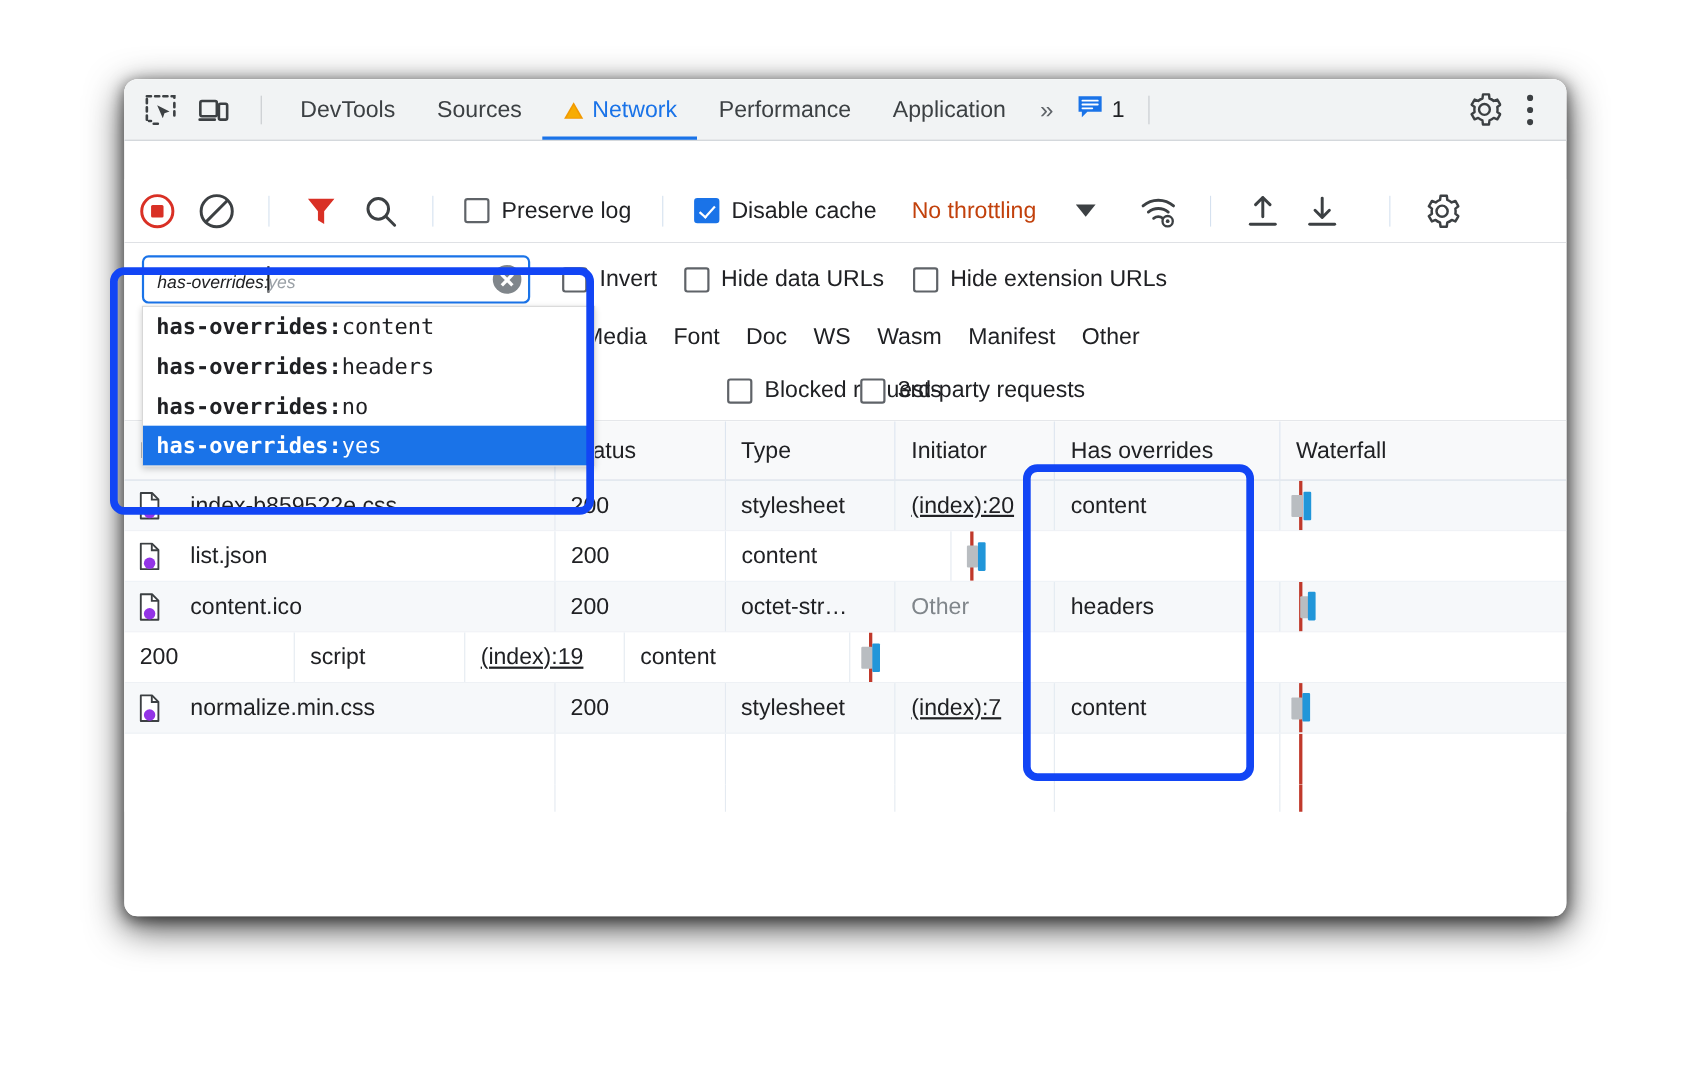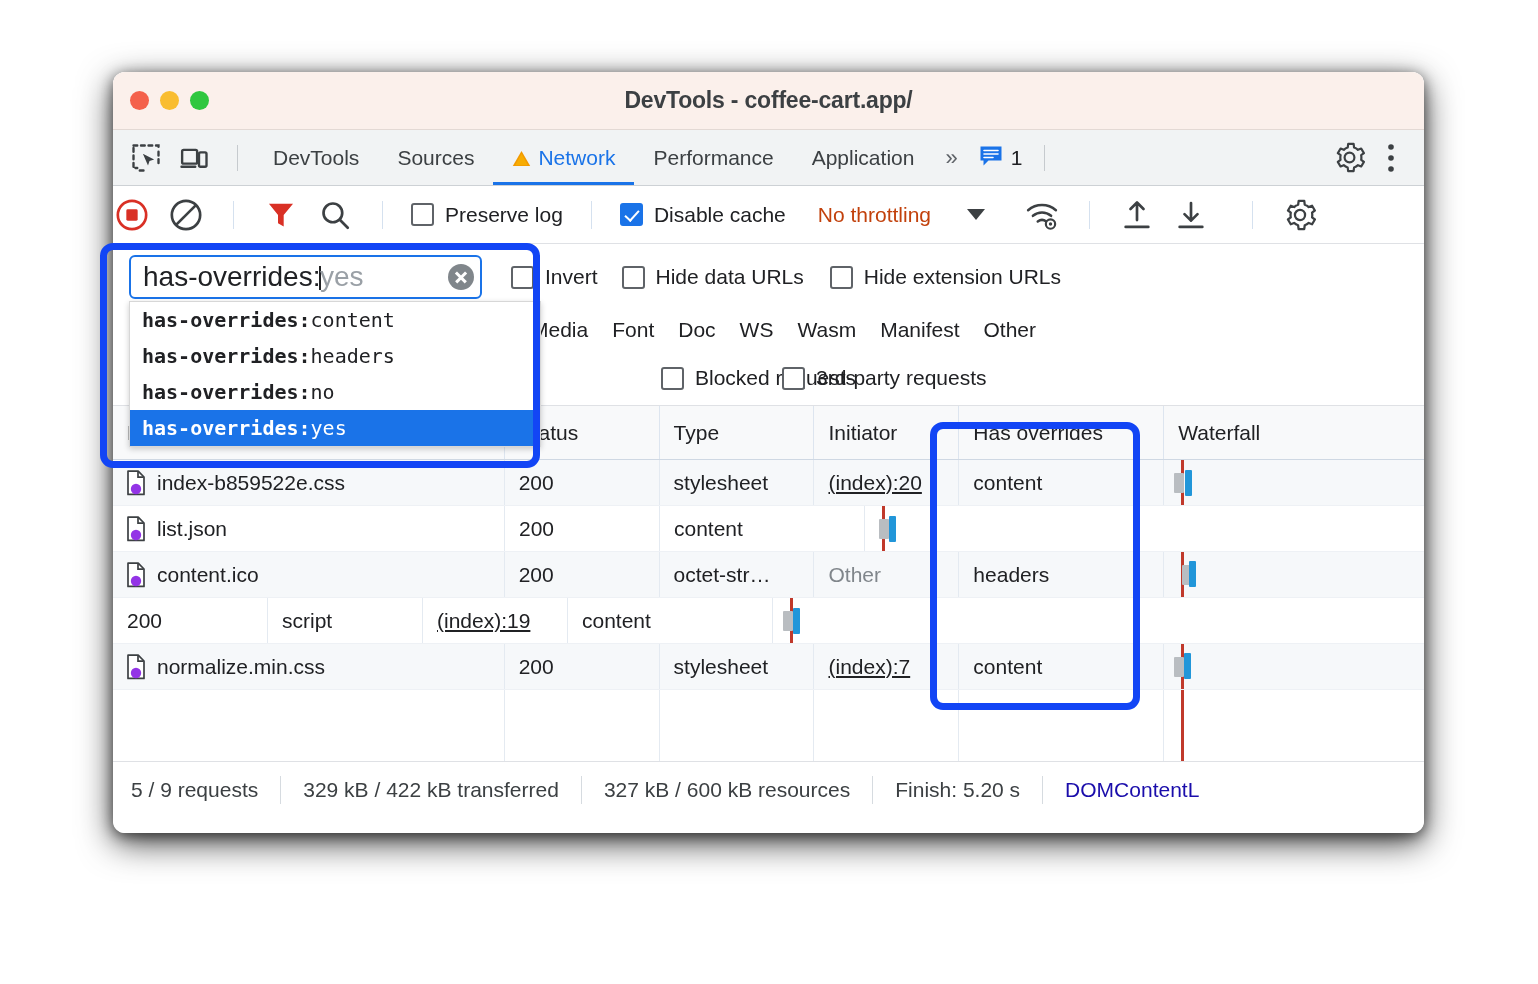--- a/index.html
+++ b/index.html
@@ -123,22 +123,23 @@
   }
   .kebab { width: 6px; height: 30px; display: block; }
 
   
   .nettoolbar {
     position: relative;
     height: 58px;
     background: #ffffff;
     display: flex; align-items: center;
     border-bottom: 1px solid #dfe1e5;
-    padding-left: 0;
+    padding-left: 11px;
     gap: 16px;
+    margin-top: 35px;
   }
   .tb-icon { width: 34px; height: 34px; display: block; }
   .tb-sep { width: 1px; height: 28px; background: #d5e1ef; margin: 0 12px; }
   .cb-label {
     display: flex; align-items: center; gap: 11px;
     font-size: 21px; color: #202124;
     white-space: nowrap;
     cursor: default;
   }
   .cbx {
@@ -184,21 +185,21 @@
   .filter-input-box {
     position: absolute;
     left: 16px; top: 11px;
     width: 353px; height: 44px;
     border: 2px solid #1a73e8;
     border-radius: 6px;
     background: #ffffff;
     display: flex; align-items: center;
     padding: 0 6px 0 12px;
   }
-  .fi-text { font-size: 28px; color: #202124; white-space: nowrap; }
+  .fi-text { font-size: 16px; color: #202124; white-space: nowrap; font-style: italic; }
   .fi-text .ghost { color: #9aa0a6; }
   .fi-caret {
     display: inline-block;
     width: 1.5px; height: 24px;
     background: #202124;
     vertical-align: -4px;
     margin: 0 -1px;
   }
   .fi-clear {
     margin-left: auto;
@@ -293,21 +294,21 @@
   .trow.odd { background: #f6f8fa; }
   .trow.even { background: #ffffff; }
   .td {
     display: flex; align-items: center;
     padding-left: 14px;
     border-right: 1px solid #e4eaf1;
     white-space: nowrap;
     overflow: hidden;
     text-overflow: clip;
   }
-  .td.name { gap: 10px; padding-left: 12px; }
+  .td.name { gap: 26px; padding-left: 12px; }
   .file-ico { width: 22px; height: 26px; flex: none; display: block; }
   .link { color: #202124; text-decoration: underline; }
   .muted { color: #80868b; }
   .empty-rows { display: flex; flex-direction: column; }
   .erow { display: flex; height: 46px; }
   .ecell { border-right: 1px solid #e4eaf1; }
 
   .wf-cell { position: relative; overflow: hidden; }
   .wf-bar-gray {
     position: absolute;
@@ -358,28 +359,20 @@
 </style>
 </head>
 <body>
 
 <div id="root">
 
   <div class="shadow-wrap"></div>
 
   <div class="window">
 
-    <div class="titlebar">
-      <div class="traffic">
-        <div class="dot red"></div>
-        <div class="dot yellow"></div>
-        <div class="dot green"></div>
-      </div>
-      <div class="title-text">DevTools - coffee-cart.app/</div>
-    </div>
 
     <div class="tabstrip">
       <div class="tabstrip-icons">
         <span>
           <svg class="ticon" viewBox="0 0 24 24">
             <path d="M2 2h4M8 2h4M14 2h4M20 2h2v3M22 7v4M22 13v3M2 4v4M2 10v4M2 16v4h3M7 22h4" stroke="#3c4043" stroke-width="1.9" fill="none" stroke-dasharray="3 2.6" stroke-linecap="round"></path>
             <path d="M9.5 8.5l9 4.6-3.7 1.2-1.2 3.7z" fill="#3c4043"></path>
           </svg>
         </span>
         <span>
@@ -707,30 +700,19 @@
           <div class="ecell" style="width:155px"></div>
           <div class="ecell" style="width:145px"></div>
           <div class="ecell" style="width:205px"></div>
           <div class="ecell wf-cell" style="width:260px;border-right:none">
             <div class="wf-redline" style="left:17px"></div>
           </div>
         </div>
       </div>
     </div>
 
-    <div class="statusbar">
-      <div class="sb-item">5 / 9 requests</div>
-      <div class="sb-sep"></div>
-      <div class="sb-item">329 kB / 422 kB transferred</div>
-      <div class="sb-sep"></div>
-      <div class="sb-item">327 kB / 600 kB resources</div>
-      <div class="sb-sep"></div>
-      <div class="sb-item">Finish: 5.20 s</div>
-      <div class="sb-sep"></div>
-      <div class="sb-blue">DOMContentL</div>
-    </div>
 
   </div>
 
   <div class="hl" id="hl-filter"></div>
   <div class="hl" id="hl-col"></div>
 
 </div>
 
 </body></html>

